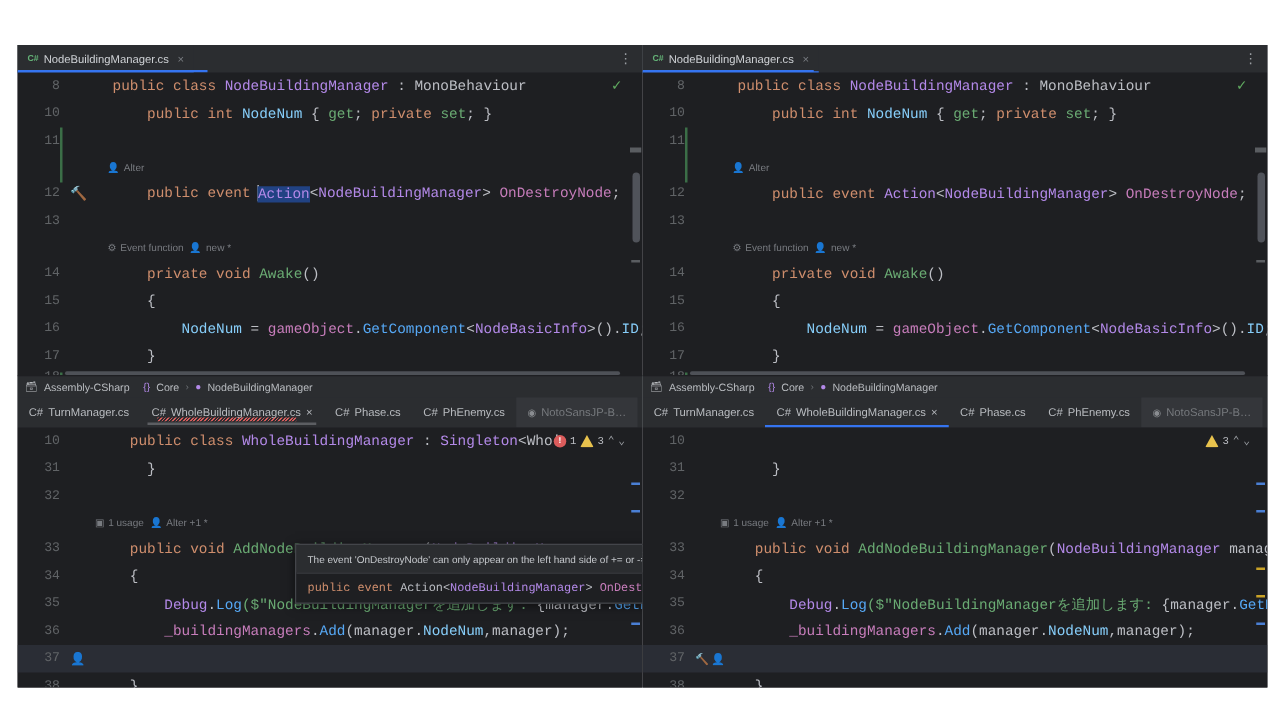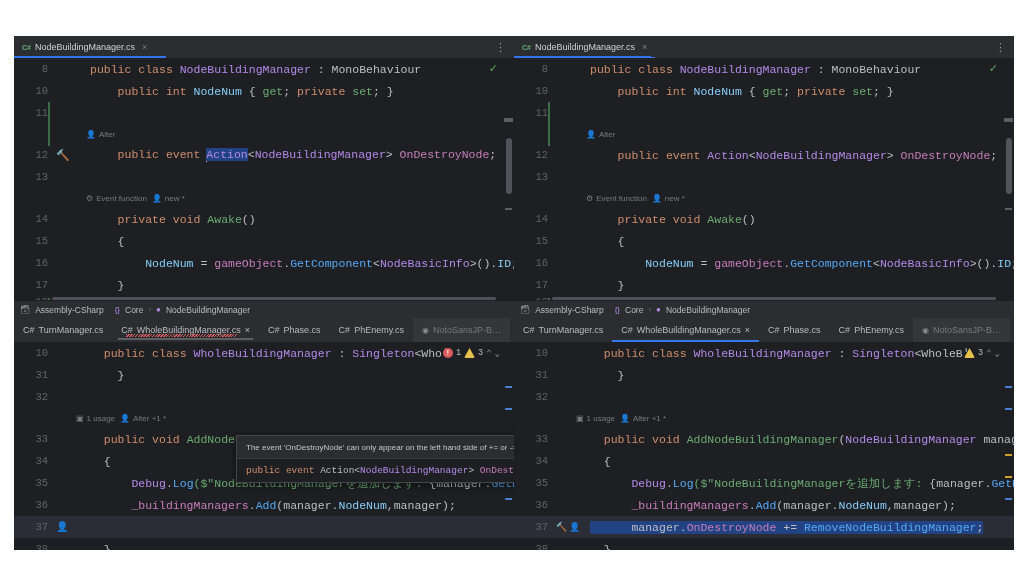--- a/index.html
+++ b/index.html
@@ -569,21 +569,20 @@
         <div class="mk mk-blue" style="top:66px;"></div>
         <div class="mk mk-yel" style="top:112px;"></div>
         <div class="mk mk-yel" style="top:134px;"></div>
         <div class="mk mk-blue" style="top:156px;"></div>
         <div class="mk mk-blue" style="top:178px;"></div>
       </div>
 
       <div class="coderow">
         <div class="gutter">10</div>
         <div class="gutter-icons"></div>
-        <div class="codetext"><span class="kw">  public class </span><span class="cls">WholeBuildingManager</span><span class="plain"> : </span><span class="cls">Singleton</span><span class="plain">&lt;WholeBʹ</span></div>
         <div class="badges">
           <span class="badge-dot bd-yel"></span>
           <span>3</span>
           <span class="caretbtn">⌃</span>
           <span class="caretbtn">⌄</span>
         </div>
       </div>
       <div class="coderow">
         <div class="gutter">31</div>
         <div class="gutter-icons"></div>
@@ -620,21 +619,20 @@
         <div class="gutter">36</div>
         <div class="gutter-icons"></div>
         <div class="codetext"><span class="prp">      _buildingManagers</span><span class="plain">.</span><span class="mth">Add</span><span class="plain">(manager.</span><span class="prop">NodeNum</span><span class="plain">,manager);</span></div>
       </div>
       <div class="coderow" style="background:#2a2d35;">
         <div class="gutter">37</div>
         <div class="gutter-icons">
           <span style="font-size:9px;color:#e8e8e8;">🔨</span>
           <span style="font-size:9px;color:#c7cace;">👤</span>
         </div>
-        <div class="codetext"><span class="sel"><span class="plain">      manager.</span><span class="fld">OnDestroyNode</span><span class="plain"> += </span><span class="mth">RemoveNodeBuildingManager</span><span class="plain">;</span></span></div>
       </div>
       <div class="coderow">
         <div class="gutter">38</div>
         <div class="gutter-icons"></div>
         <div class="codetext"><span class="plain">  }</span></div>
       </div>
 
     </div>
   </div>
 

